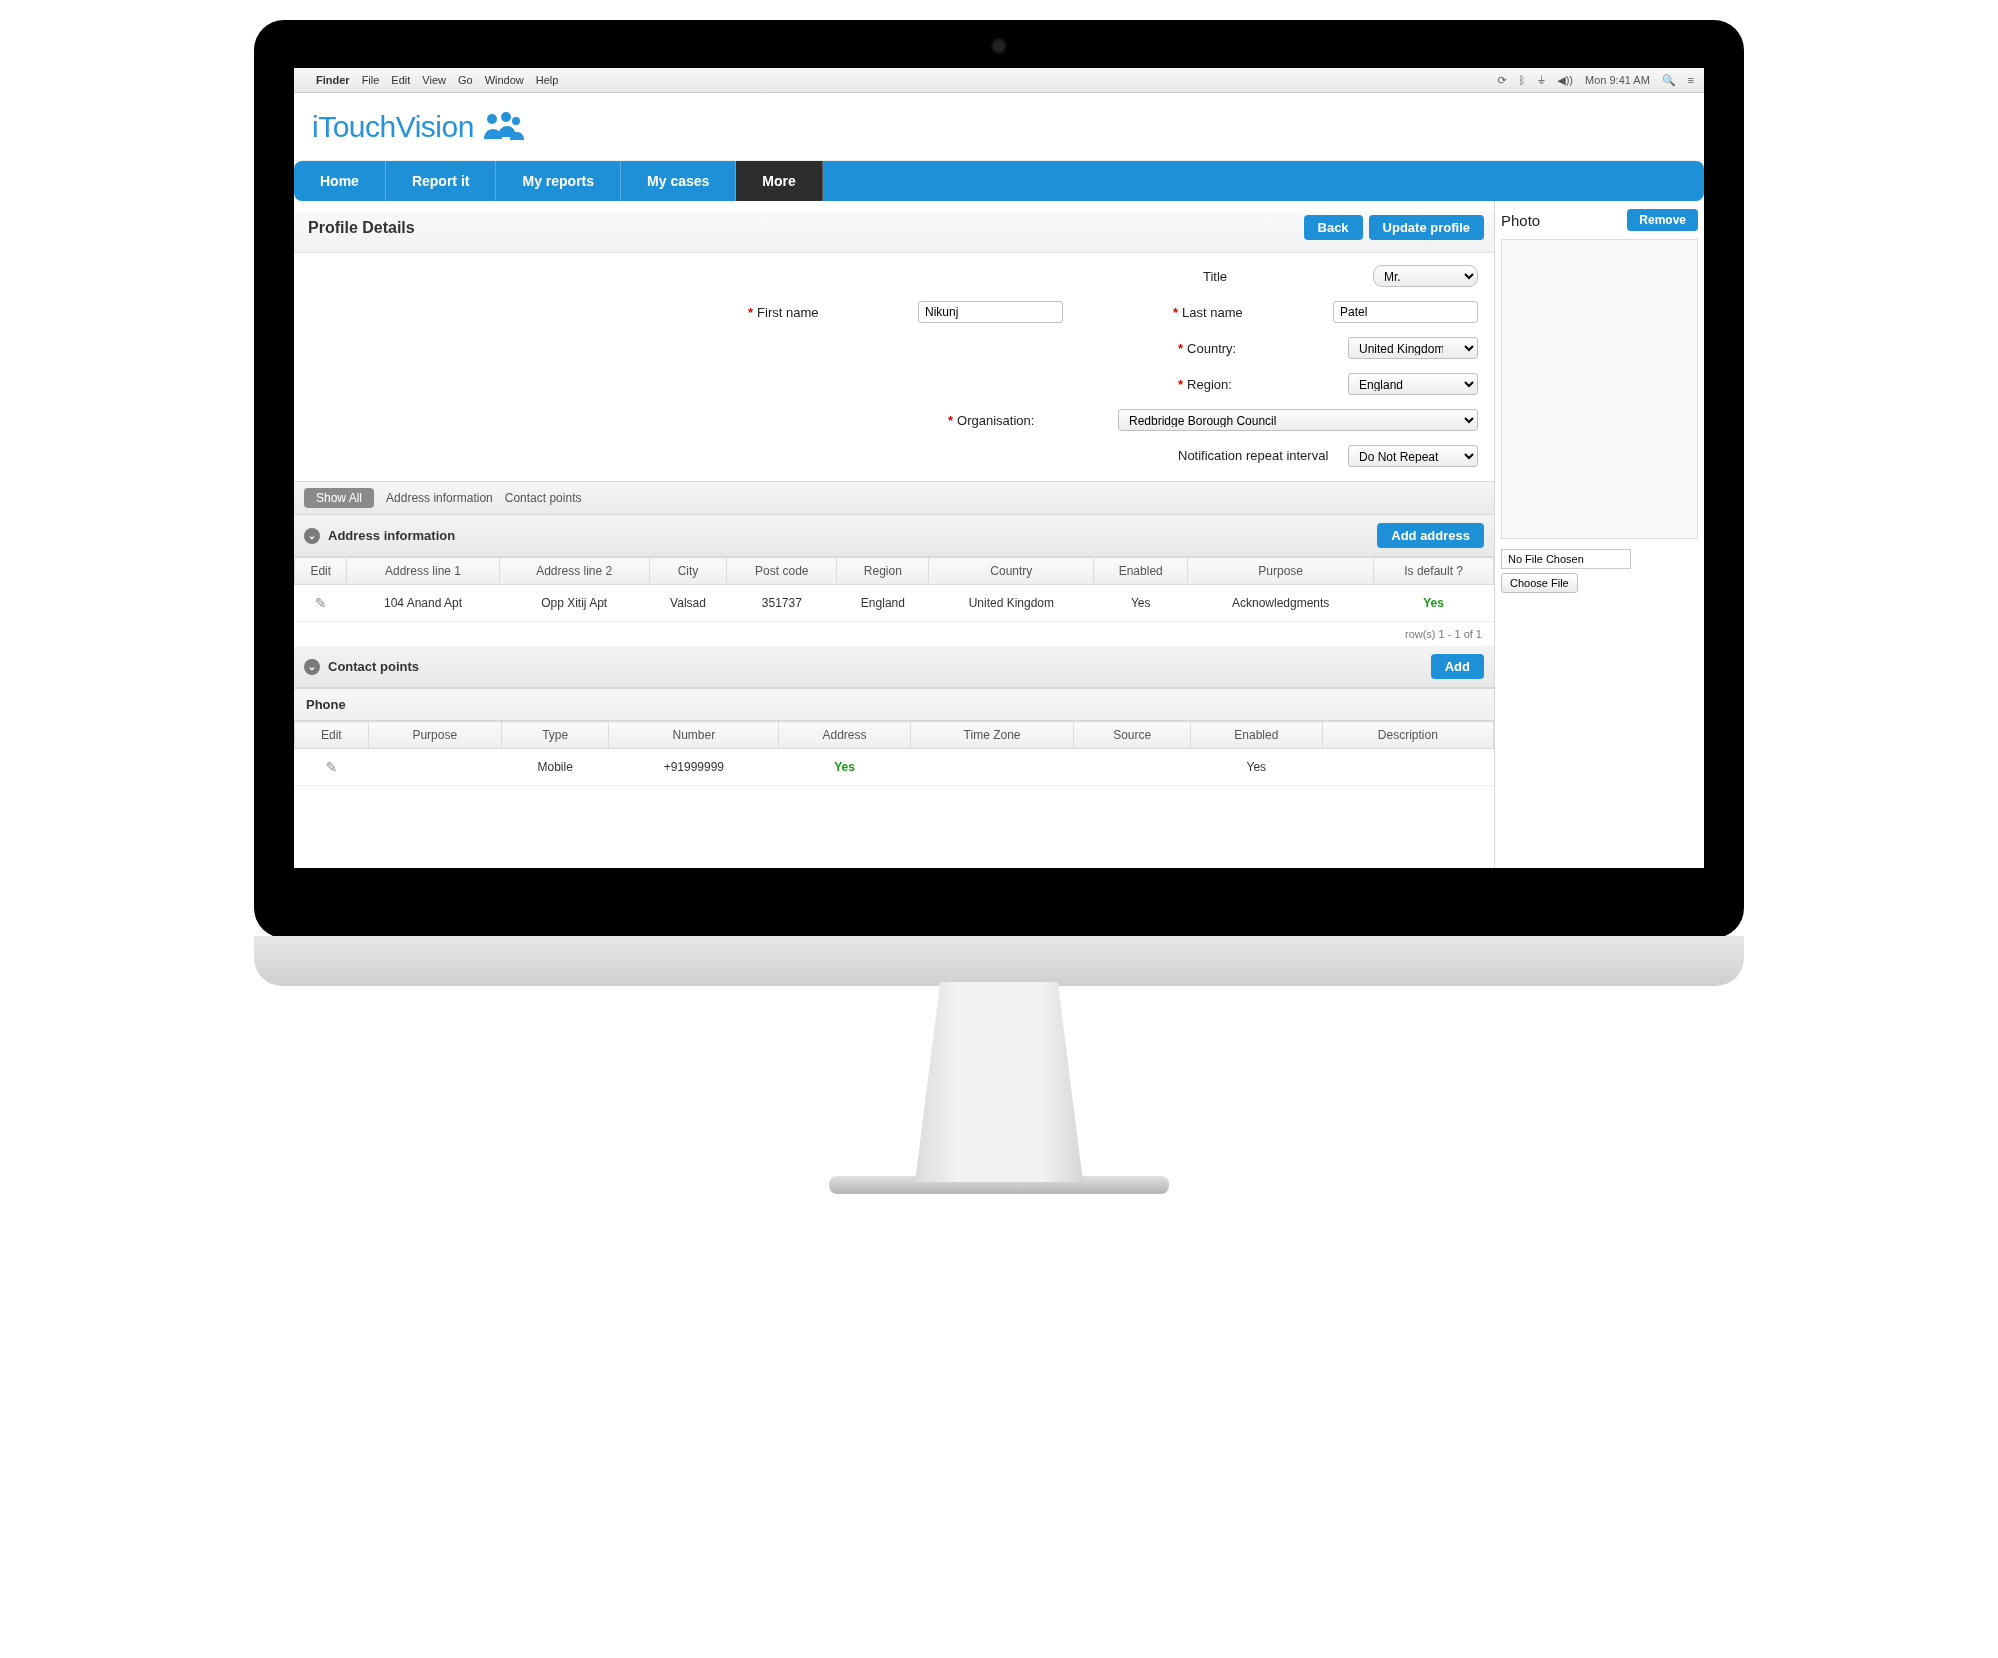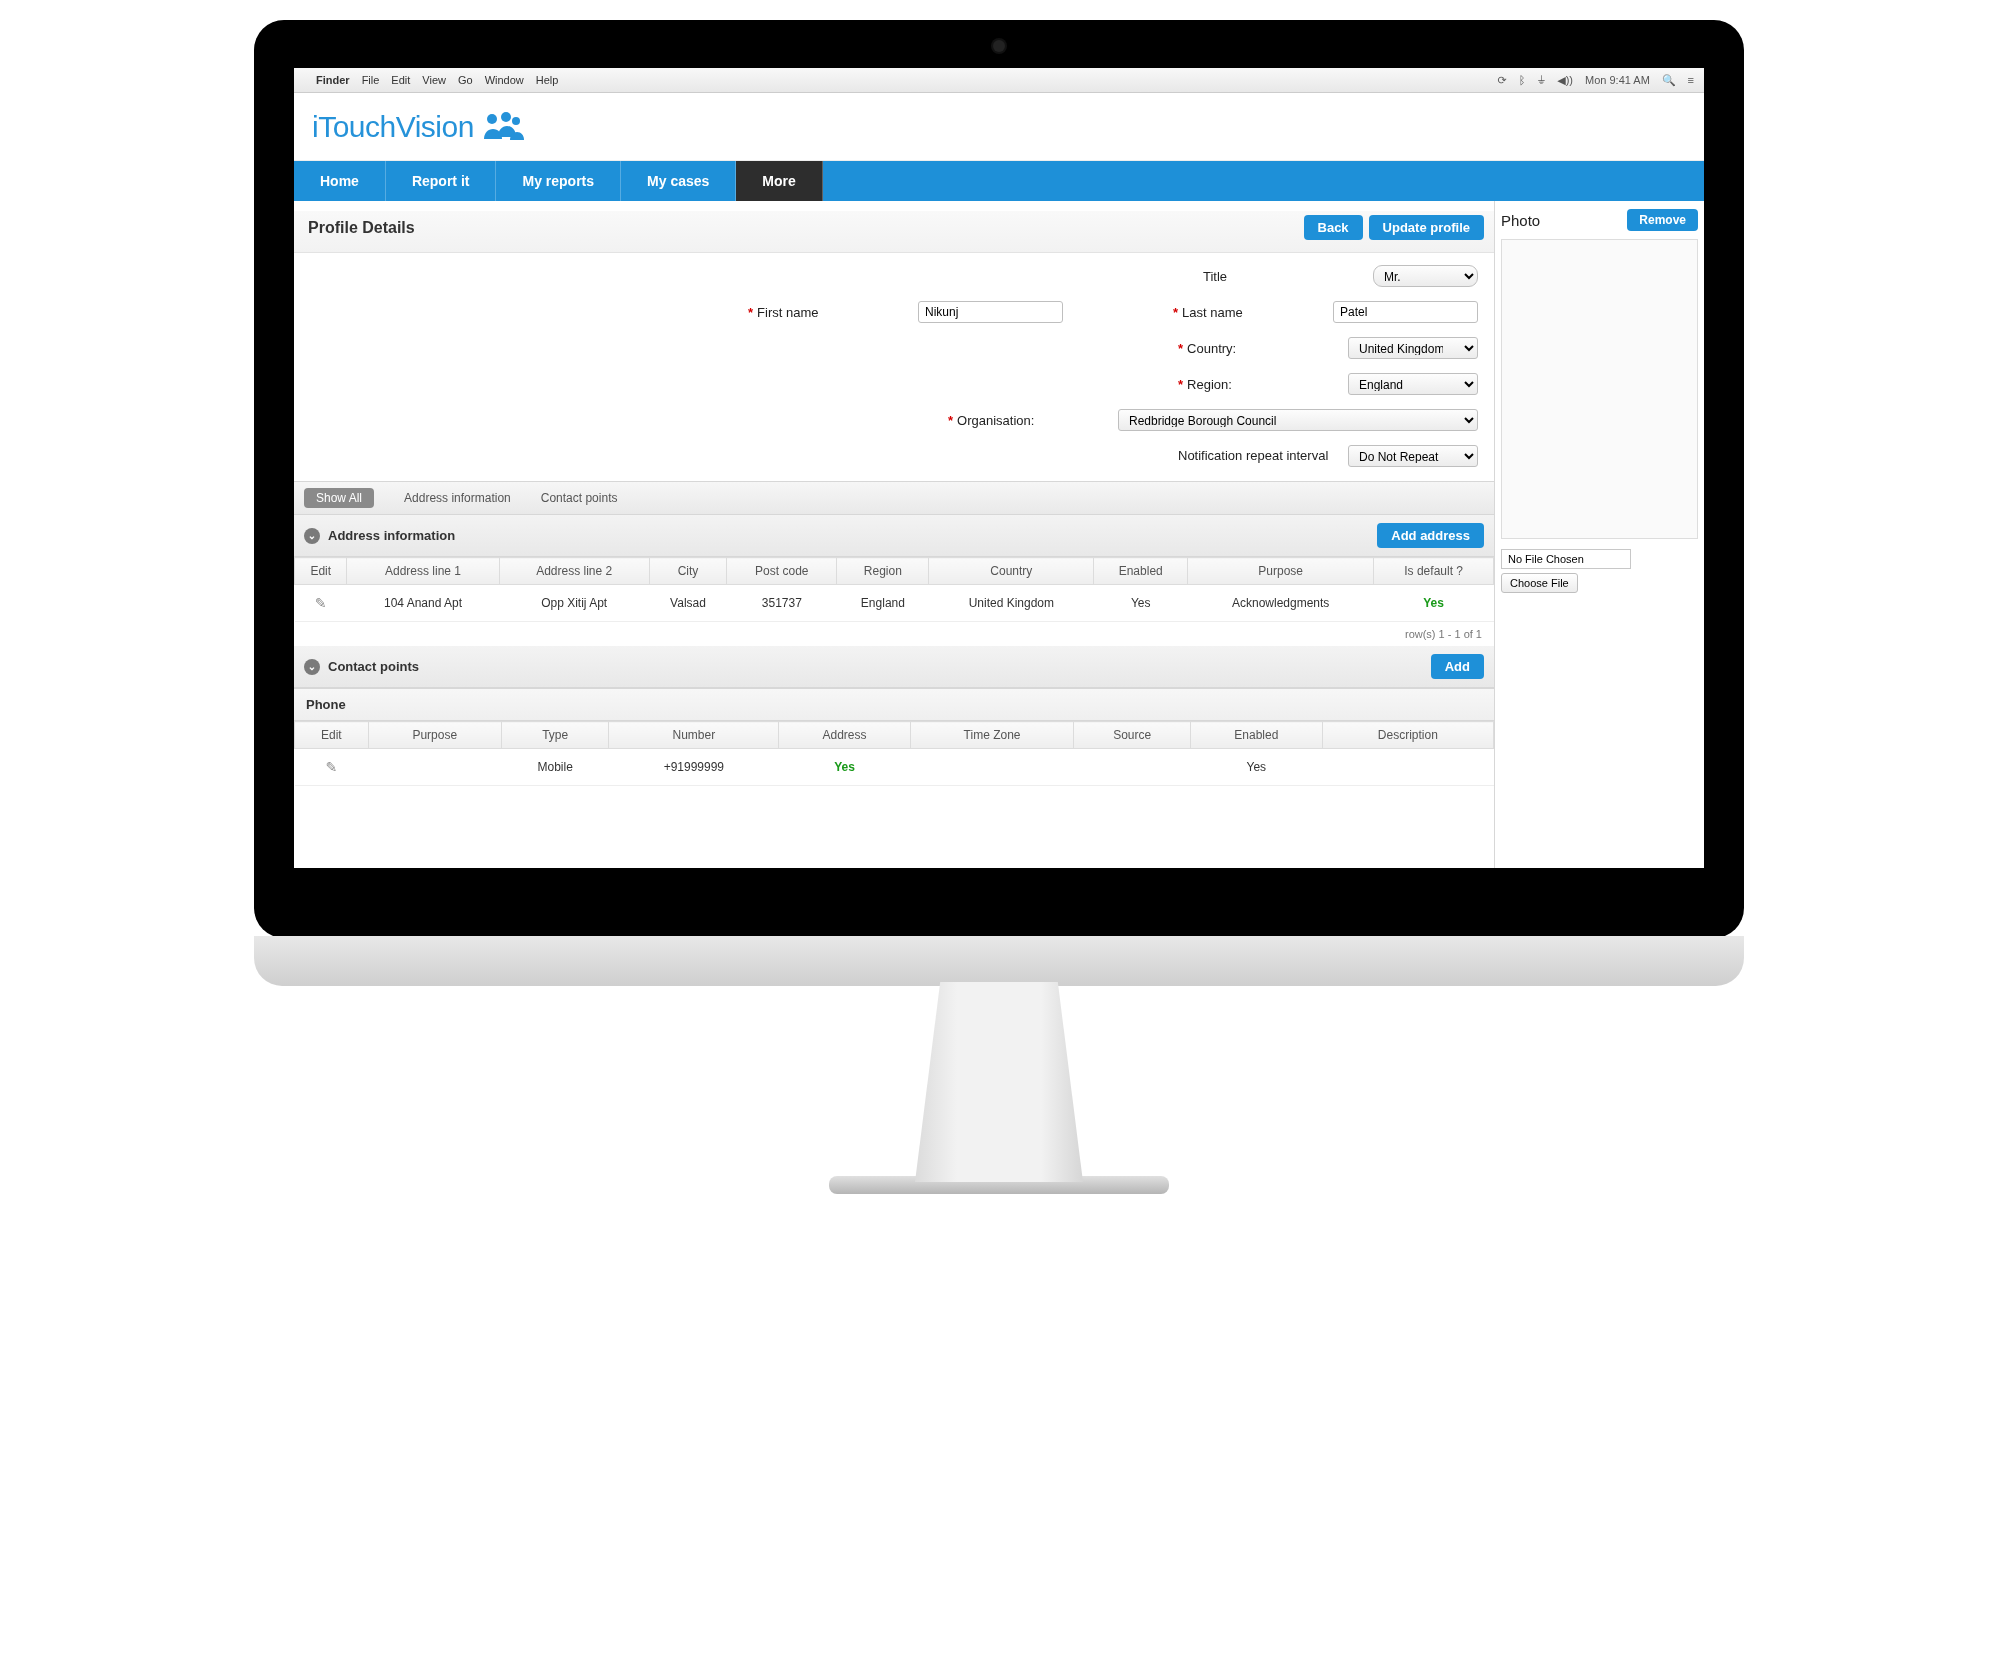--- a/index.html
+++ b/index.html
@@ -69,20 +69,21 @@
     display: inline-flex;
   }
   .people-icon { fill: #2592d9; }
 
   
   .nav {
     background: #1e90d8;
     height: 40px;
     display: flex;
     align-items: stretch;
+    border-radius: 8px;
   }
   .nav-item {
     padding: 0 26px;
     display: flex;
     align-items: center;
     color: #fff;
     font-size: 14px;
     font-weight: 600;
     border-right: 1px solid rgba(255,255,255,0.25);
     cursor: pointer;
@@ -149,21 +150,21 @@
   .col2 { display: flex; margin-left: 110px; align-items:center; }
   .col2 .label { width: 160px; }
 
   
   .tabs-strip {
     background: linear-gradient(#f6f6f6,#e9e9e9);
     border-top: 1px solid #d7d7d7;
     border-bottom: 1px solid #d7d7d7;
     padding: 6px 10px;
     display: flex;
-    gap: 30px;
+    gap: 12px;
     align-items: center;
     font-size: 12px;
   }
   .tab-btn {
     background: #8a8a8a;
     color: #fff;
     border-radius: 4px;
     padding: 3px 12px;
     font-size: 12px;
     cursor: pointer;

